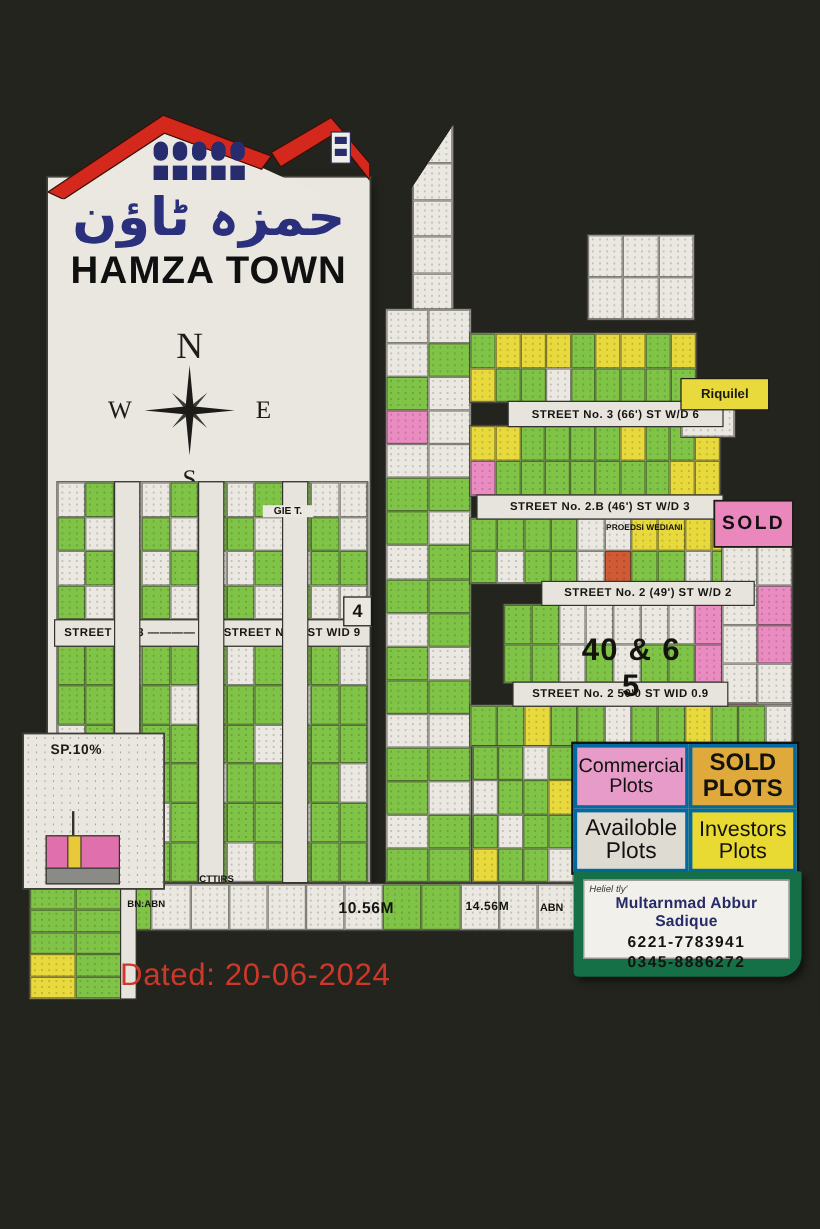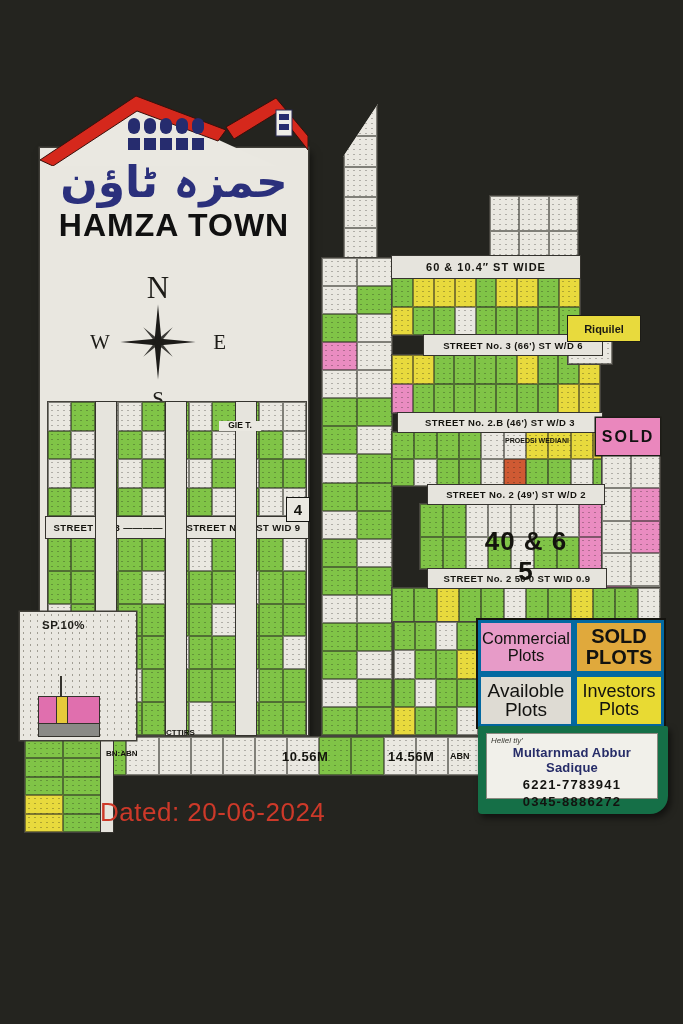--- a/index.html
+++ b/index.html
@@ -596,42 +596,39 @@
       </div>
       <div class="plot-block" style="left: 568px; top: 340px; width: 44px; height: 24px;">
         <div class="prow">
           <div class="pcell cW"></div>
         </div>
       </div>
       <div class="street-band" style="left: 46px; top: 517px; width: 262px; height: 21px;">
         <span class="street-label">STREET NO.3 ———— 8</span>
         <span class="street-label">STREET NO.3  ST WID 9</span>
       </div>
-      <div class="street-band" style="left: 392px; top: 256px; width: 188px; height: 22px;">
-        <span class="street-label" style="font-size: 11px; letter-spacing: 1px;">60 &amp; 10.4″  ST WIDE</span>
-      </div>
       <div class="street-band" style="left: 424px; top: 335px; width: 178px; height: 20px;">
         <span class="street-label">STREET No. 3 (66')   ST W/D 6</span>
       </div>
       <div class="street-band" style="left: 398px; top: 413px; width: 204px; height: 19px;">
         <span class="street-label">STREET No. 2.B (46')   ST W/D 3</span>
       </div>
-      <div class="street-band" style="left: 428px; top: 485px; width: 176px; height: 19px;">
+      <div class="street-band" style="left: 452px; top: 485px; width: 176px; height: 19px;">
         <span class="street-label">STREET No. 2 (49')   ST W/D 2</span>
       </div>
       <div class="street-band" style="left: 428px; top: 569px; width: 178px; height: 19px;">
         <span class="street-label">STREET No. 2 50'0   ST WID 0.9</span>
       </div>
       <div class="street-band v" style="left: 96px; top: 402px; width: 20px; height: 333px;"></div>
       <div class="street-band v" style="left: 166px; top: 402px; width: 20px; height: 333px;"></div>
       <div class="street-band v" style="left: 236px; top: 402px; width: 20px; height: 333px;"></div>
       <div class="street-band v" style="left: 101px; top: 740px; width: 12px; height: 92px;"></div>
       <div class="float-label" style="left: 498px; top: 437px; width: 78px; height: auto; font-size: 7px; background: transparent; border: none; font-weight: 700; letter-spacing: 0px;">PROEDSI WEDIANI</div>
       <div class="float-label" style="left: 476px; top: 527px; width: 100px; height: auto; font-size: 26px; background: transparent; border: none; font-weight: 700; letter-spacing: 1px;">40 &amp; 6 5</div>
       <div class="float-label" style="left: 286px; top: 497px; width: 22px; height: 23px; font-size: 15px; background: rgb(234, 232, 225); border: 1.5px solid rgb(21, 21, 18); font-weight: 700; letter-spacing: 0px;">4</div>
       <div class="float-label" style="left: 219px; top: 421px; width: 42px; height: auto; font-size: 8.5px; background: rgb(234, 232, 225); border: none; font-weight: 700; letter-spacing: 0px;">GIE T.</div>
       <div class="float-label" style="left: 106px; top: 749px; width: auto; height: auto; font-size: 8px; background: transparent; border: none; font-weight: 700; letter-spacing: 0px;">BN:ABN</div>
       <div class="float-label" style="left: 166px; top: 728px; width: auto; height: auto; font-size: 8px; background: transparent; border: none; font-weight: 700; letter-spacing: 0px;">CTTIRS</div>
       <div class="float-label" style="left: 282px; top: 750px; width: auto; height: auto; font-size: 13px; background: transparent; border: none; font-weight: 700; letter-spacing: 0.5px;">10.56M</div>
-      <div class="float-label" style="left: 388px; top: 750px; width: auto; height: auto; font-size: 13px; background: transparent; border: none; font-weight: 700; letter-spacing: 0.5px;">14.56M</div>
+      <div class="float-label" style="left: 388px; top: 750px; width: auto; height: auto; font-size: 10px; background: transparent; border: none; font-weight: 700; letter-spacing: 0.5px;">14.56M</div>
       <div class="float-label" style="left: 450px; top: 751px; width: auto; height: auto; font-size: 9px; background: transparent; border: none; font-weight: 700; letter-spacing: 0px;">ABN</div>
     </div>
 </div>
 
 </body></html>

